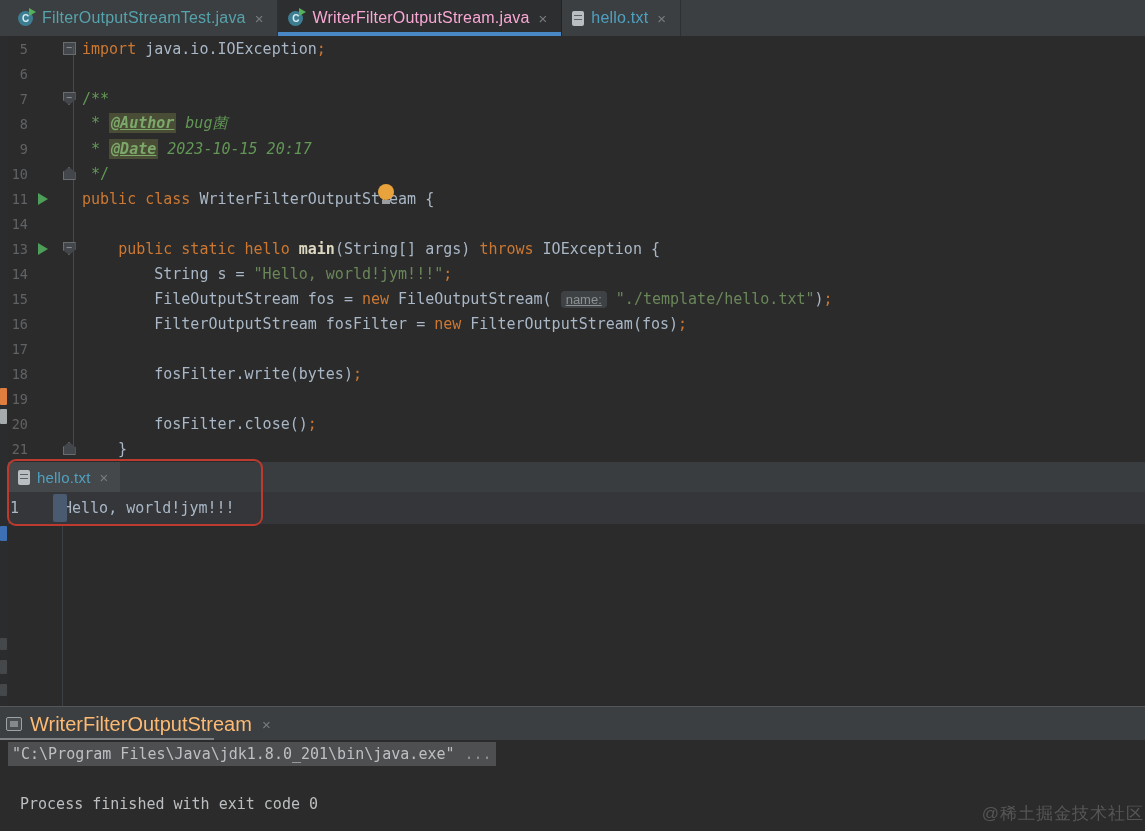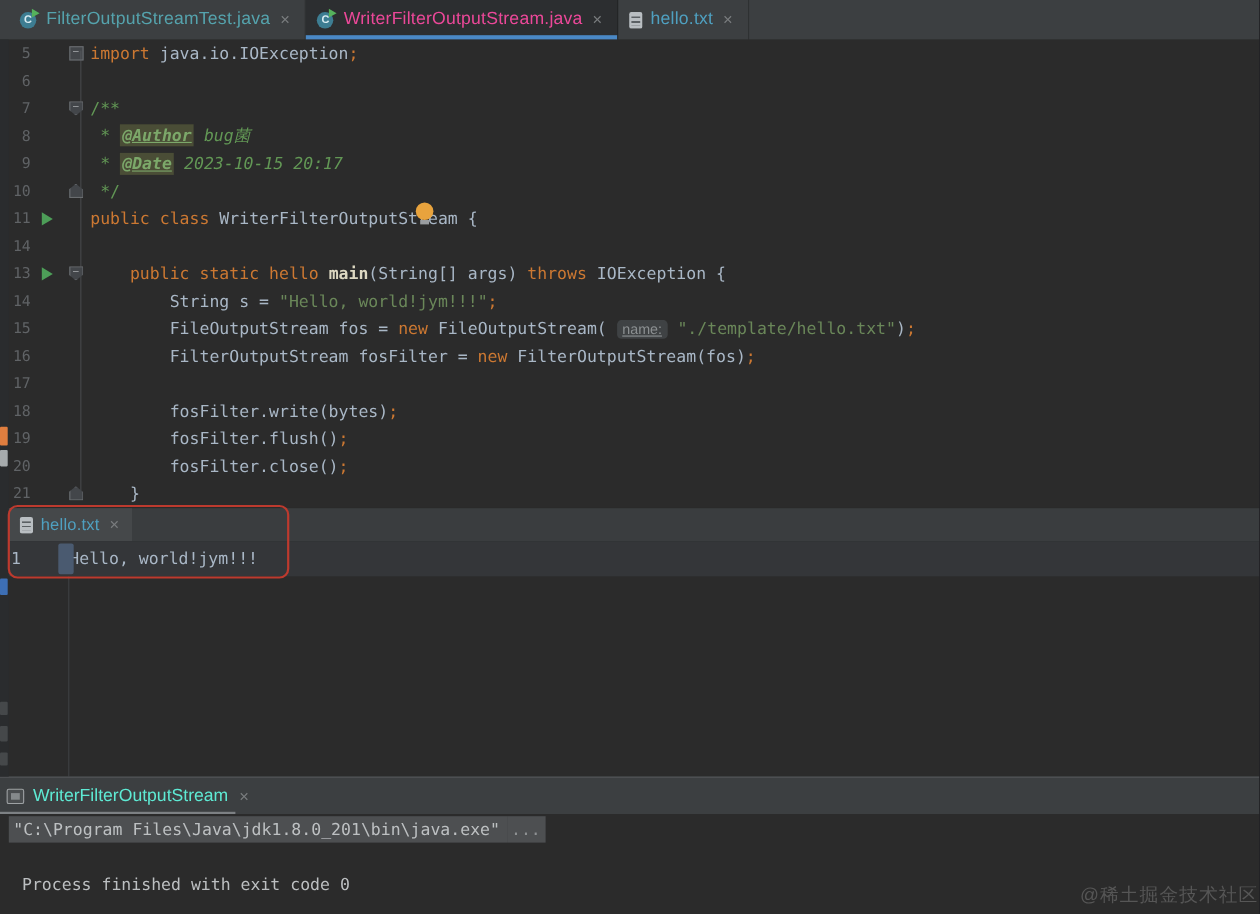--- a/index.html
+++ b/index.html
@@ -16,21 +16,21 @@
   .tab {
     position:relative; display:flex; align-items:center; gap:7px;
     padding:0 12px 0 10px; margin-left:0; cursor:pointer;
     border-right:1px solid rgba(0,0,0,0.22); height:36px;
   }
   .tab:first-child { margin-left:8px; }
   .tab.active { background:#2c2e30; }
   .tab-underline { position:absolute; left:0; right:0; bottom:0; height:4px; background:#4a88c5; }
   .tab-label { font-size:16px; letter-spacing:.2px; }
   .lbl-teal { color:#55a3ad; }
-  .lbl-green { color:#ec4899; }
+  .lbl-green { color:#f9a8d4; }
   .lbl-cyan { color:#4fa0c0; }
   .close { color:#7a7d7f; font-size:15px; line-height:1; padding:2px; }
   
   .icon-java { position:relative; width:17px; height:17px; flex:0 0 auto; }
   .icon-java .jc {
     position:absolute; left:0; top:1px; width:15px; height:15px; border-radius:50%;
     background:#3d7d92; color:#d9ecf2; font-style:normal; font-weight:bold;
     font-size:10px; line-height:15px; text-align:center; display:block;
   }
   .icon-java .jarrow {
@@ -91,21 +91,21 @@
   .red-annotation {
     position:absolute; left:7px; top:459px; width:256px; height:67px;
     border:2px solid #bd3a2e; border-radius:9px; z-index:30; pointer-events:none;
   }
   
   .runbar {
     position:absolute; left:0; top:706px; width:1145px; height:34px;
     background:#3c3f41; border-top:1px solid #54575a; display:flex; align-items:stretch;
   }
   .run-tab { position:relative; display:flex; align-items:center; gap:8px; padding:0 10px 0 6px; height:34px; cursor:pointer; }
-  .run-label { color:#5eead4; font-size:16px; }
+  .run-label { color:#fdba74; font-size:20px; }
   .run-underline { position:absolute; left:0; bottom:0; width:214px; height:3px; background:#7d8184; }
   .icon-console { position:relative; width:16px; height:14px; border:1px solid #9ea2a4; border-radius:2px; background:#4a4d4f; }
   .icon-console:after { content:""; position:absolute; left:3px; top:3px; width:8px; height:6px; background:#85898b; }
   
   .console { position:absolute; left:0; top:740px; width:1145px; height:91px; background:#2b2b2b; font-family:"DejaVu Sans Mono", monospace; }
   .console-line1 { position:absolute; left:8px; top:5px; font-size:15px; }
   .path-chip { background:#4d4f51; color:#bdc0c2; padding:3px 6px 3px 4px; }
   .more { color:#8e9193; background:#4d4f51; padding:3px 4px; }
   .console-line2 { position:absolute; left:20px; top:55px; font-size:15px; color:#bcbfc1; }
   .watermark { position:absolute; right:1px; bottom:6px; color:#565656; font-size:17px; letter-spacing:1px; font-family:"Liberation Sans", sans-serif; }
@@ -238,21 +238,20 @@
         <div class="line">
           <span class="ln">18</span>
           <span class="slot-run"></span>
           <span class="slot-fold"></span>
           <pre class="code"><span class="tk-t">        fosFilter.write(bytes)</span><span class="tk-k">;</span></pre>
         </div>
         <div class="line">
           <span class="ln">19</span>
           <span class="slot-run"></span>
           <span class="slot-fold"></span>
-          <pre class="code"><span class="tk-t">        fosFilter.flush()</span><span class="tk-k">;</span></pre>
         </div>
         <div class="line">
           <span class="ln">20</span>
           <span class="slot-run"></span>
           <span class="slot-fold"></span>
           <pre class="code"><span class="tk-t">        fosFilter.close()</span><span class="tk-k">;</span></pre>
         </div>
         <div class="line">
           <span class="ln">21</span>
           <span class="slot-run"></span>

